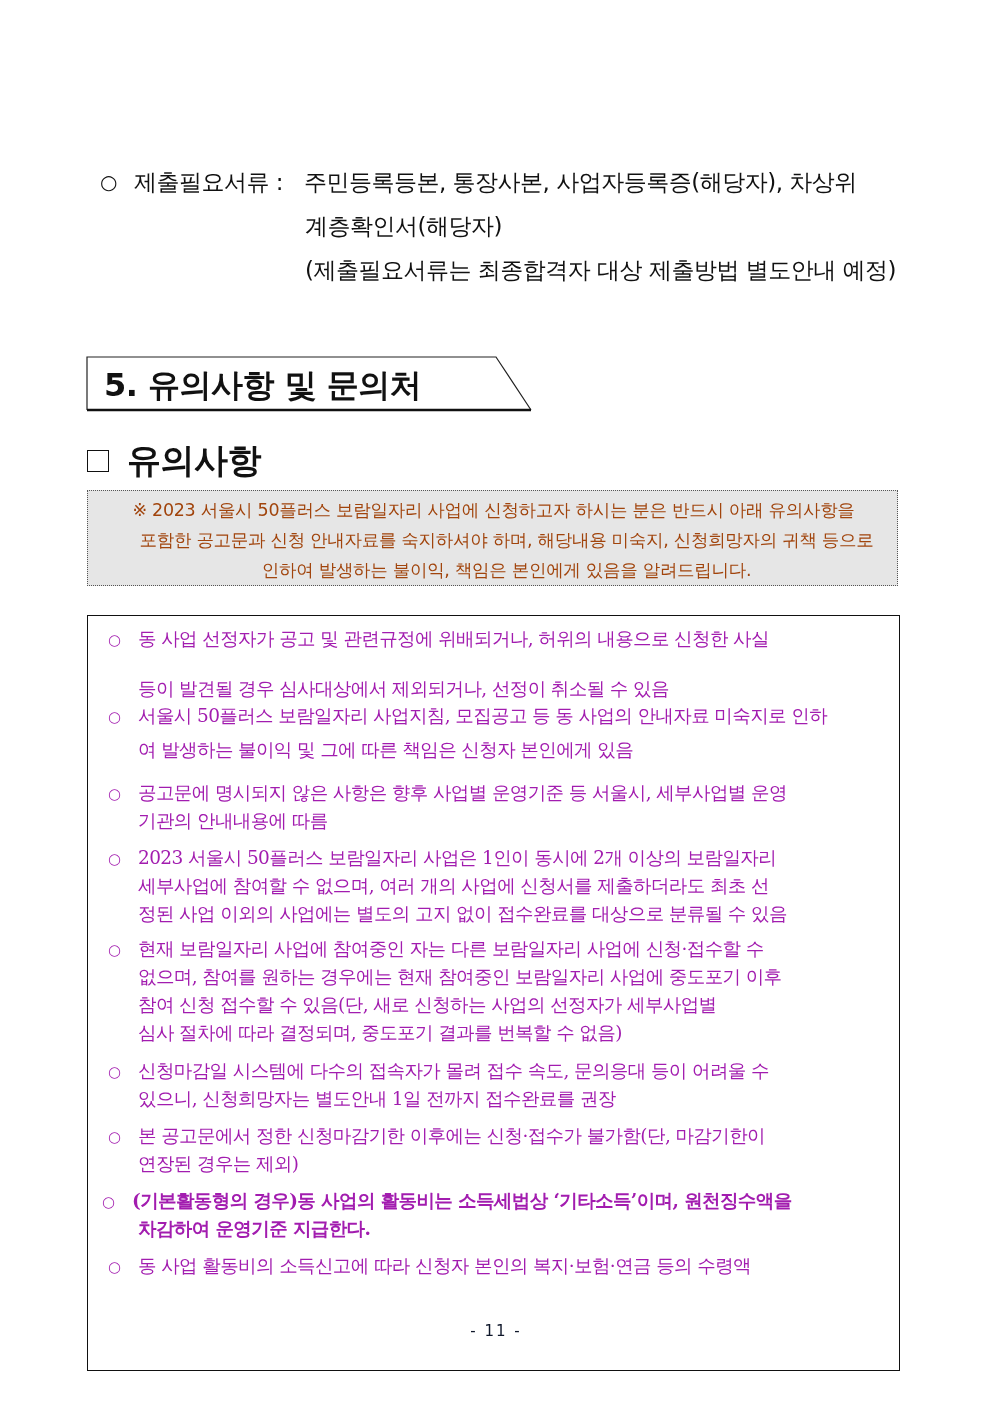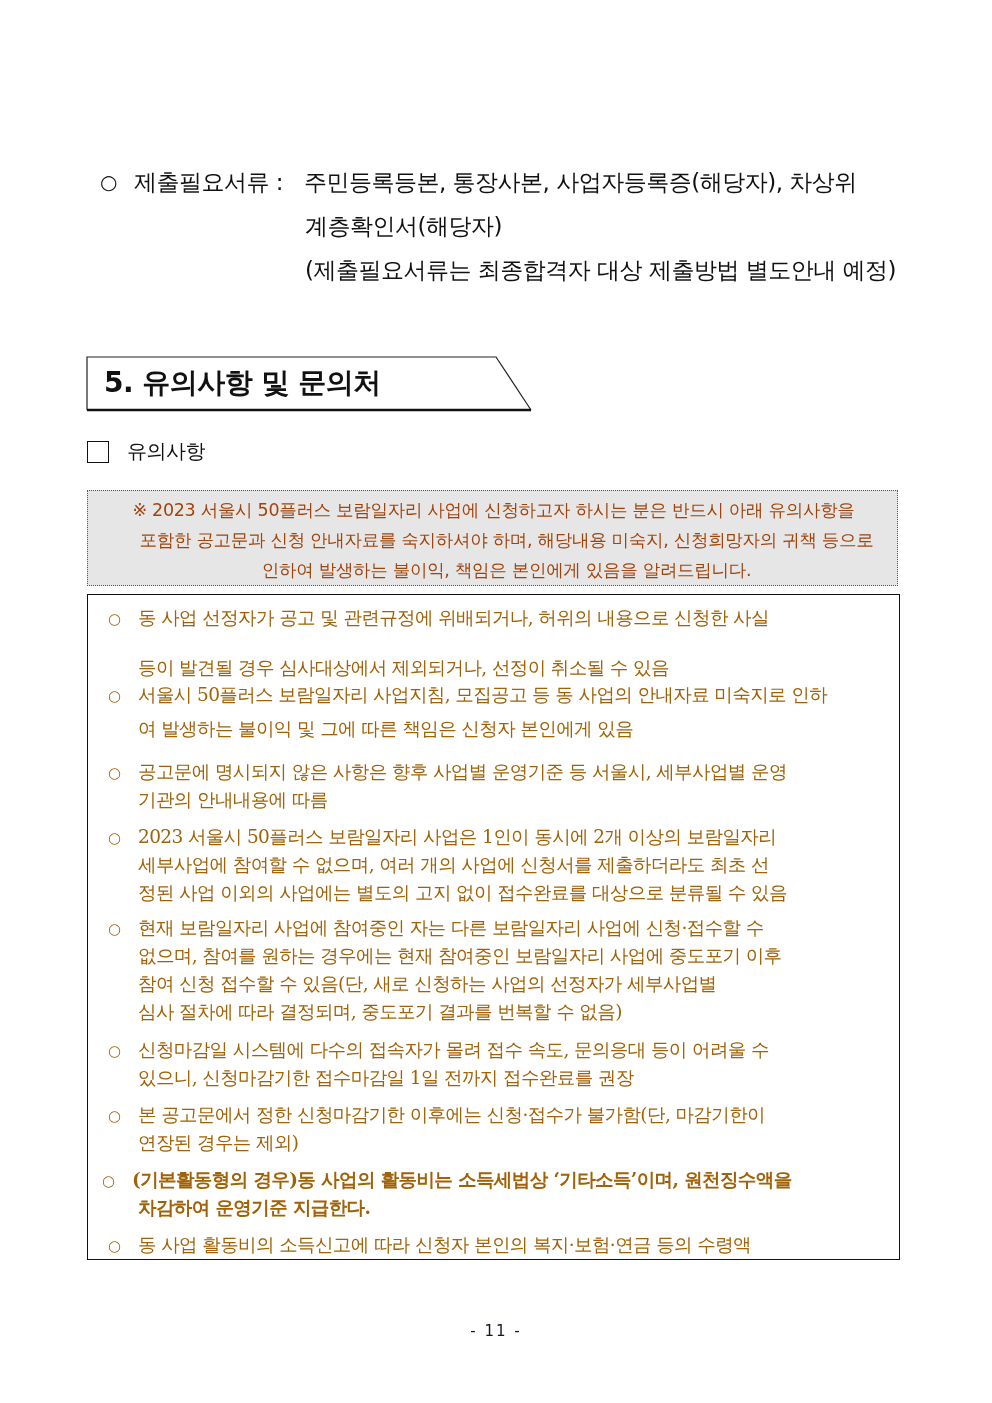--- a/index.html
+++ b/index.html
@@ -9,38 +9,38 @@
   .docs { position: absolute; left: 100px; top: 160px; width: 820px;
           font-family: "DejaVu Sans", sans-serif; font-size: 23px; line-height: 44px;
           letter-spacing: -0.5px; }
   .docs .row { display: flex; white-space: nowrap; }
   .docs .bullet { width: 34px; font-size: 20px; }
   .docs .label { width: 170px; }
   .docs .indent { margin-left: 205px; }
 
   .section-head { position: absolute; left: 86px; top: 356px; width: 445px; height: 54px; }
   .section-head svg { position: absolute; left: 0; top: 0; }
-  .section-head .title { position: absolute; left: 18px; top: 8px; font-size: 28px;
+  .section-head .title { position: absolute; left: 18px; top: 8px; font-size: 32px;
                          font-weight: bold; letter-spacing: -0.5px; }
 
   .sub-head { position: absolute; left: 87px; top: 438px; display: flex; align-items: center; }
   .sub-head .box { width: 20px; height: 20px; border: 1.5px solid #111; margin-right: 18px; }
-  .sub-head .txt { font-size: 20px; font-weight: normal; letter-spacing: -0.5px; }
+  .sub-head .txt { font-size: 34px; font-weight: bold; letter-spacing: -0.5px; }
 
   .notice { position: absolute; left: 87px; top: 490px; width: 811px; height: 96px;
             background: #e6e6e6; border: 1px dotted #555; box-sizing: border-box;
             color: #a1440c; font-size: 17.5px; line-height: 30px; letter-spacing: -0.3px;
             padding: 4px 8px 0 10px; }
   .notice .line { white-space: nowrap; text-align: center; }
   .notice .cont { padding-left: 26px; }
 
-  .list-box { position: absolute; left: 87px; top: 594px; width: 813px; height: 666px;
+  .list-box { position: absolute; left: 87px; top: 615px; width: 813px; height: 756px;
               border: 1px solid #111; border-bottom: 1px solid #111; box-sizing: border-box;
               font-family: "DejaVu Serif", serif; font-size: 18.5px; letter-spacing: -0.6px;
-              color: #a16207; overflow: hidden; }
+              color: #a21caf; overflow: hidden; }
   .item { position: absolute; left: 20px; width: 790px; }
   .item .l { white-space: nowrap; height: 28px; }
   .item .b { display: inline-block; width: 30px; font-family: "DejaVu Sans", sans-serif; font-size: 15px; }
   .item .c { padding-left: 30px; }
   .u { font-weight: bold; }
 
   .page-num { position: absolute; left: 0; width: 992px; top: 1322px; text-align: center;
               font-size: 15px; color: #0f172a; letter-spacing: 2px; }
 </style>
 </head>
@@ -94,21 +94,21 @@
     <div class="l c">정된 사업 이외의 사업에는 별도의 고지 없이 접수완료를 대상으로 분류될 수 있음</div>
   </div>
   <div class="item" style="top:320px">
     <div class="l"><span class="b">○</span><span>현재 보람일자리 사업에 참여중인 자는 다른 보람일자리 사업에 신청·접수할 수</span></div>
     <div class="l c">없으며, 참여를 원하는 경우에는 현재 참여중인 보람일자리 사업에 중도포기 이후</div>
     <div class="l c">참여 신청 접수할 수 있음(단, 새로 신청하는 사업의 선정자가 세부사업별</div>
     <div class="l c">심사 절차에 따라 결정되며, 중도포기 결과를 번복할 수 없음)</div>
   </div>
   <div class="item" style="top:442px">
     <div class="l"><span class="b">○</span><span>신청마감일 시스템에 다수의 접속자가 몰려 접수 속도, 문의응대 등이 어려울 수</span></div>
-    <div class="l c">있으니, 신청마감기한 접수마감일 1일 전까지 접수완료를 권장</div>
+    <div class="l c">있으니, 신청희망자는 별도안내 1일 전까지 접수완료를 권장</div>
   </div>
   <div class="item" style="top:507px">
     <div class="l"><span class="b">○</span><span>본 공고문에서 정한 신청마감기한 이후에는 신청·접수가 불가함(단, 마감기한이</span></div>
     <div class="l c">연장된 경우는 제외)</div>
   </div>
   <div class="item" style="top:572px; left:14px">
     <div class="l"><span class="b">○</span><span class="u">(기본활동형의 경우)동 사업의 활동비는 소득세법상 ‘기타소득’이며, 원천징수액을</span></div>
     <div class="l c u" style="display:inline-block; margin-left:6px;">차감하여 운영기준 지급한다.</div>
   </div>
   <div class="item" style="top:637px">

